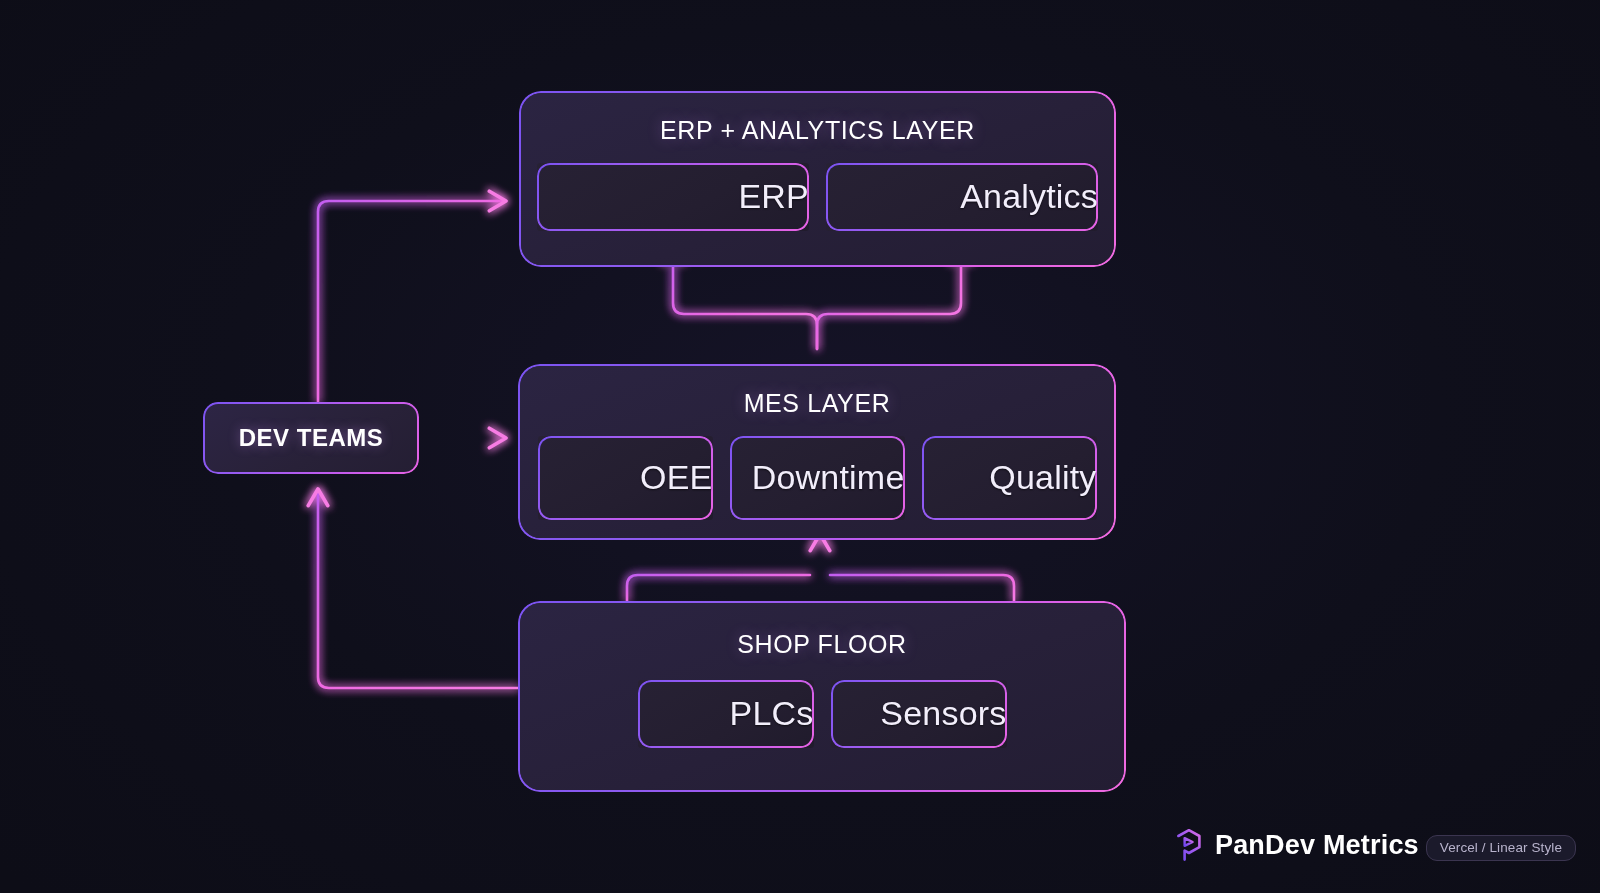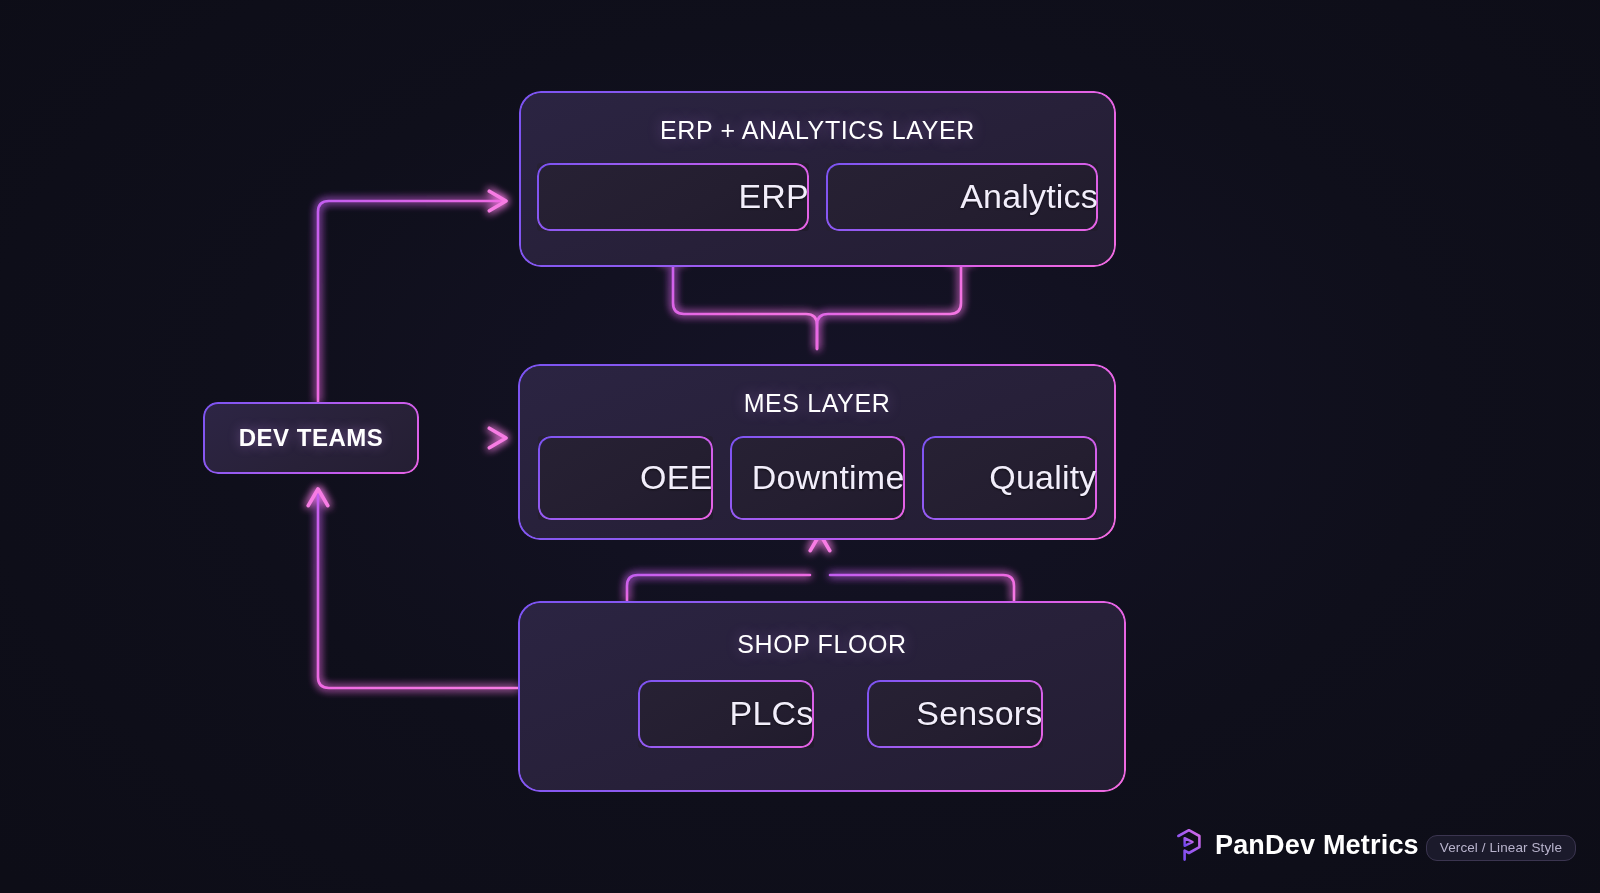--- a/index.html
+++ b/index.html
@@ -89,21 +89,21 @@
   #erp-layer .chip{ width:272px; height:68px; }
 
   #mes-layer   { left:518px; top:364px; width:598px; height:176px; }
   #mes-layer .layer-title{ margin-top:23px; }
   #mes-layer .chips{ margin-top:18px; }
   #mes-layer .chip{ width:175px; height:84px;padding-left:8px; }
 
   #shop-layer  { left:518px; top:601px; width:608px; height:191px; }
   #shop-layer .layer-title{ margin-top:27px; }
   #shop-layer .chips{ margin-top:21px; }
-  #shop-layer .chip{ width:176px; height:68px;margin-left:36px; }
+  #shop-layer .chip{ width:176px; height:68px; }
 
   
   #dev-teams{
     position:absolute; left:203px; top:402px; width:216px; height:72px;
     border-radius:15px;
     background:linear-gradient(150deg,#2d2545 0%,#282138 60%,#241e33 100%);
     display:flex; align-items:center; justify-content:center;
   }
   #dev-teams::before{
     content:"";

